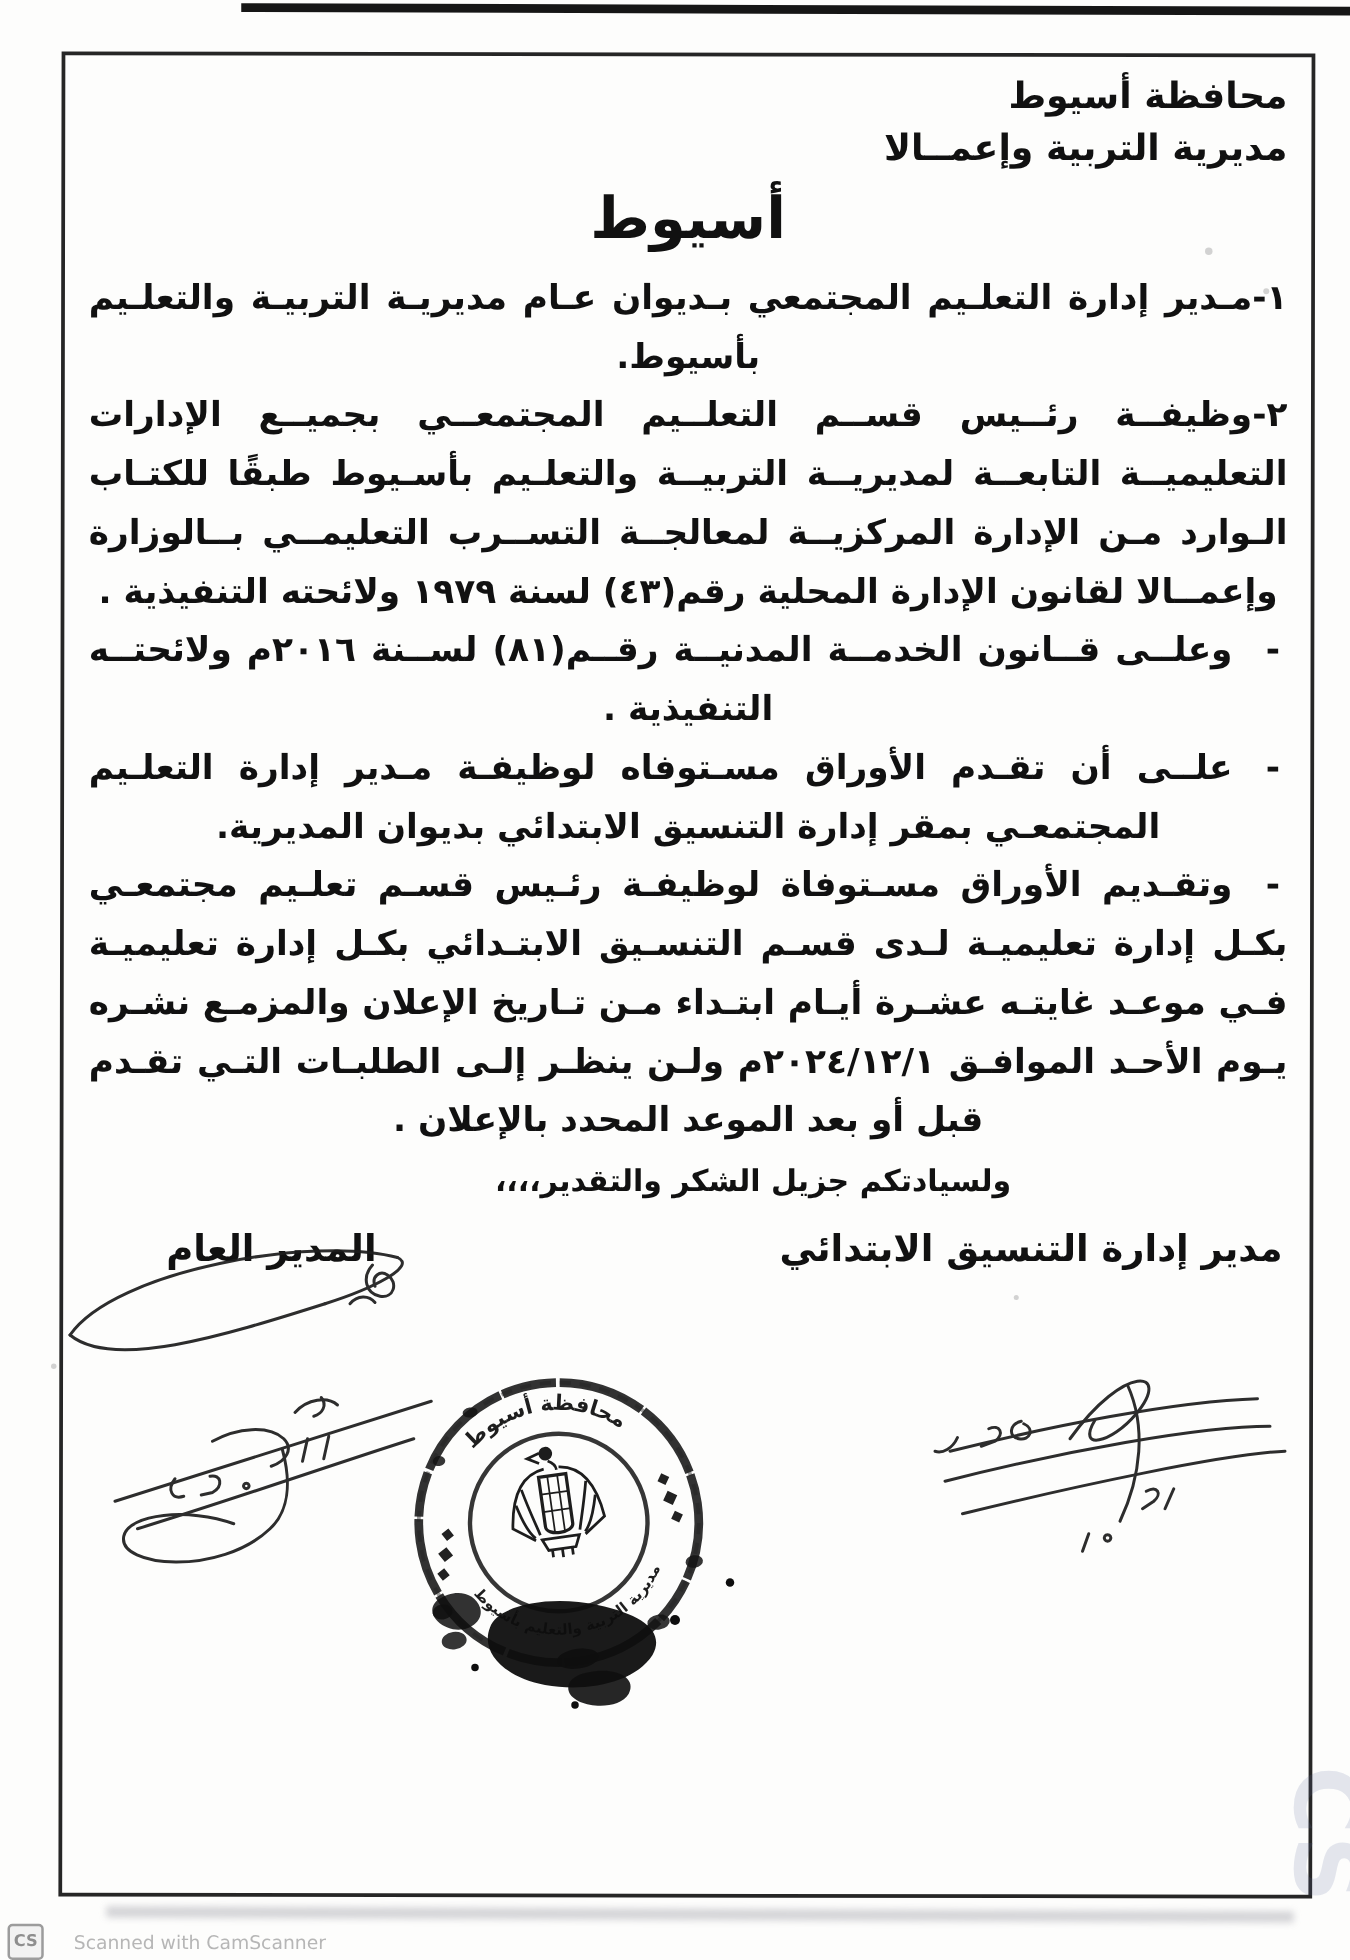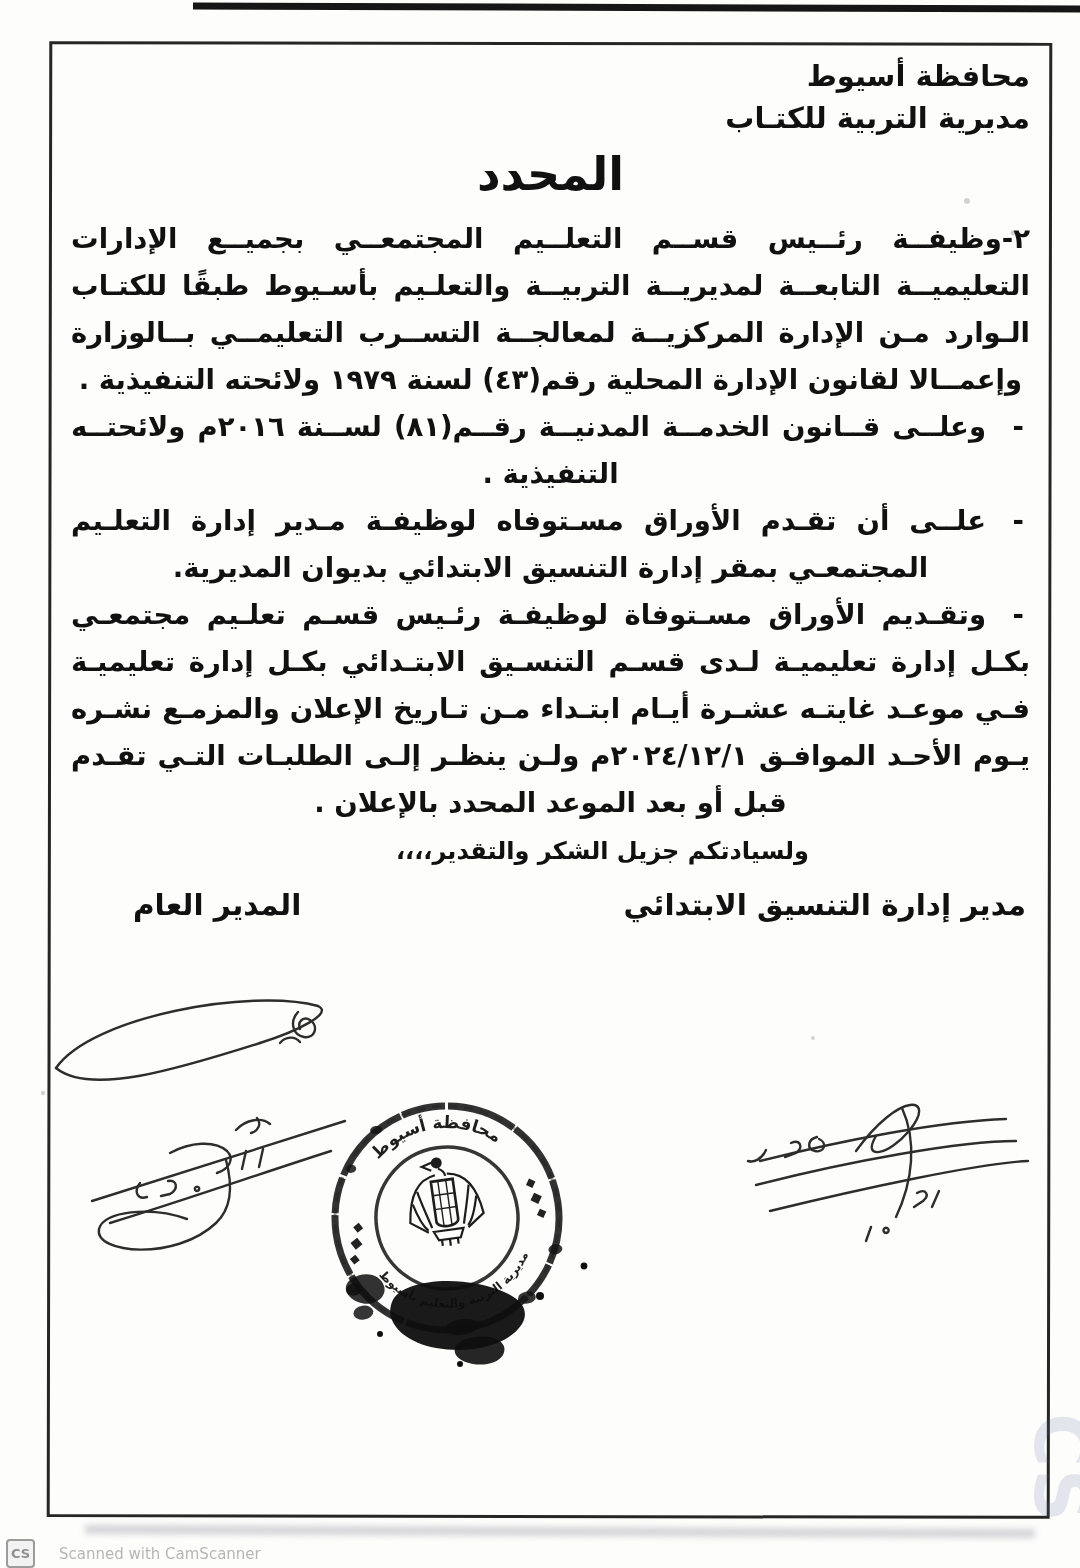--- a/index.html
+++ b/index.html
@@ -36,26 +36,27 @@
 <body>
 
 <div class="page">
 
   <div class="top-scan-line"></div>
   <div class="frame"></div>
 
   <div class="content">
     <div class="hdr">
       <div>محافظة أسيوط</div>
-      <div>مديرية التربية للكتـاب</div>
+      <div>مديرية التربية وإعمــالا</div>
     </div>
 
-    <div class="title">المحدد</div>
+    <div class="title">أسيوط</div>
 
     <div class="body-text">
+      <p><span>١-مـدير إدارة التعلـيم المجتمعي بـديوان عـام مديريـة التربيـة والتعلـيم بأسيوط.</span></p>
       <p><span>٢-وظيفــة رئــيس قســم التعلــيم المجتمعــي بجميــع الإدارات التعليميــة التابعــة لمديريــة التربيــة والتعلـيم بأسـيوط طبقًا للكتـاب الـوارد مـن الإدارة المركزيــة لمعالجــة التســرب التعليمــي بــالوزارة وإعمــالا لقانون الإدارة المحلية رقم(٤٣) لسنة ١٩٧٩ ولائحته التنفيذية .</span></p>
       <p class="bullet"><span class="dash">-</span><span>وعلــى قــانون الخدمــة المدنيــة رقــم(٨١) لســنة ٢٠١٦م ولائحتــه التنفيذية .</span></p>
       <p class="bullet"><span class="dash">-</span><span>علــى أن تقـدم الأوراق مسـتوفاه لوظيفـة مـدير إدارة التعلـيم المجتمعـي بمقر إدارة التنسيق الابتدائي بديوان المديرية.</span></p>
       <p class="bullet"><span class="dash">-</span><span>وتقـديم الأوراق مسـتوفاة لوظيفـة رئـيس قسـم تعلـيم مجتمعـي بكـل إدارة تعليميـة لـدى قسـم التنسـيق الابتـدائي بكـل إدارة تعليميـة فـي موعـد غايتـه عشـرة أيـام ابتـداء مـن تـاريخ الإعلان والمزمـع نشـره يـوم الأحـد الموافـق ٢٠٢٤/١٢/١م ولـن ينظـر إلـى الطلبـات التـي تقـدم قبل أو بعد الموعد المحدد بالإعلان .</span></p>
       <p class="thanks">ولسيادتكم جزيل الشكر والتقدير،،،،</p>
     </div>
 
     <div class="sig-row">
       <div class="sig-right">مدير إدارة التنسيق الابتدائي</div>
       <div class="sig-left">المدير العام</div>

